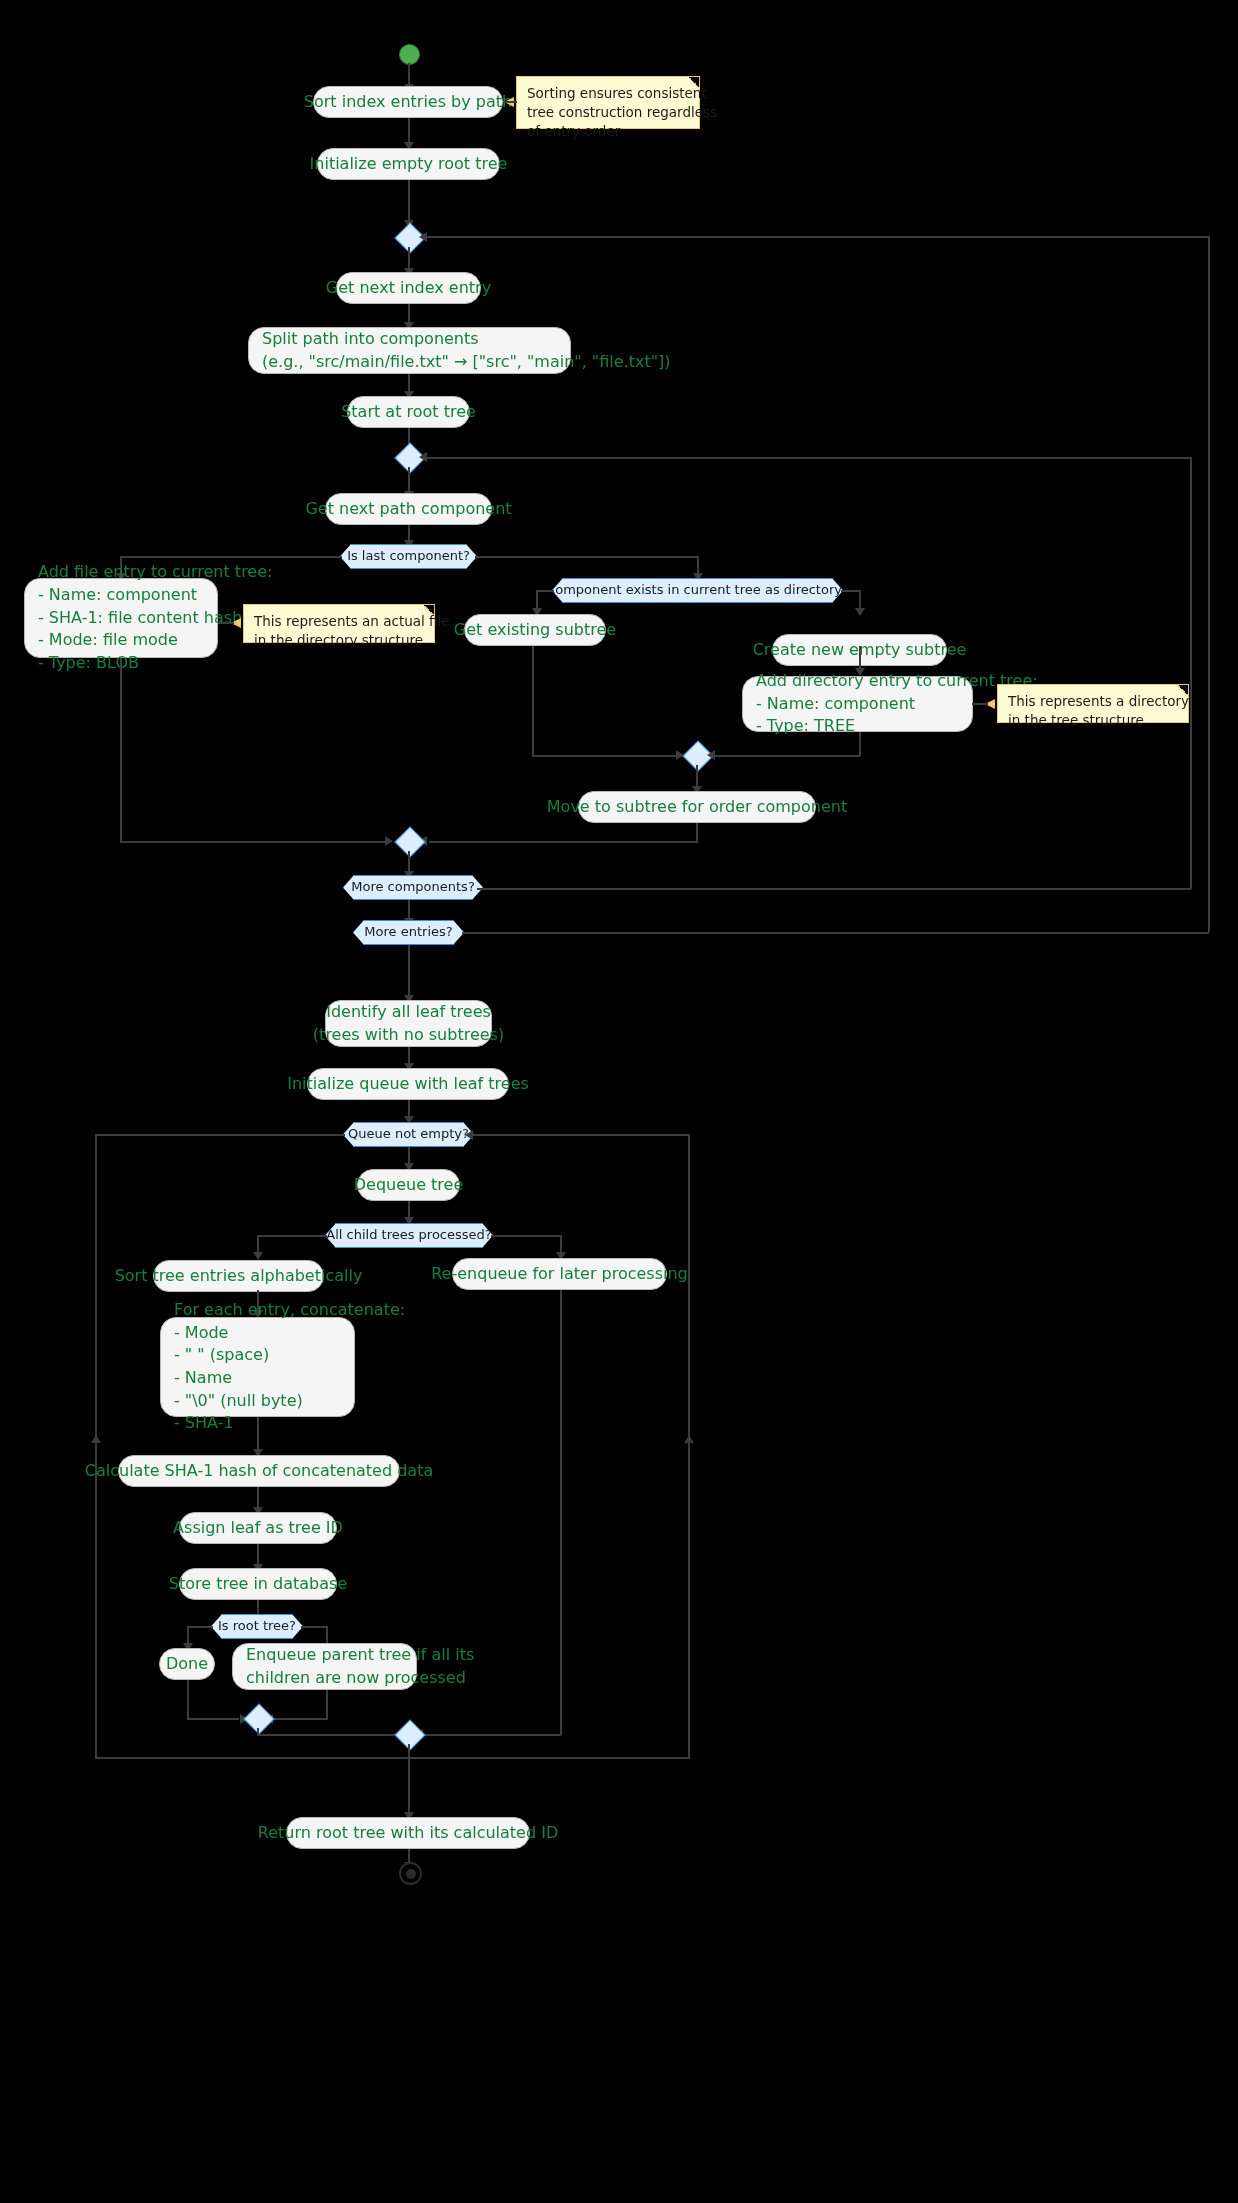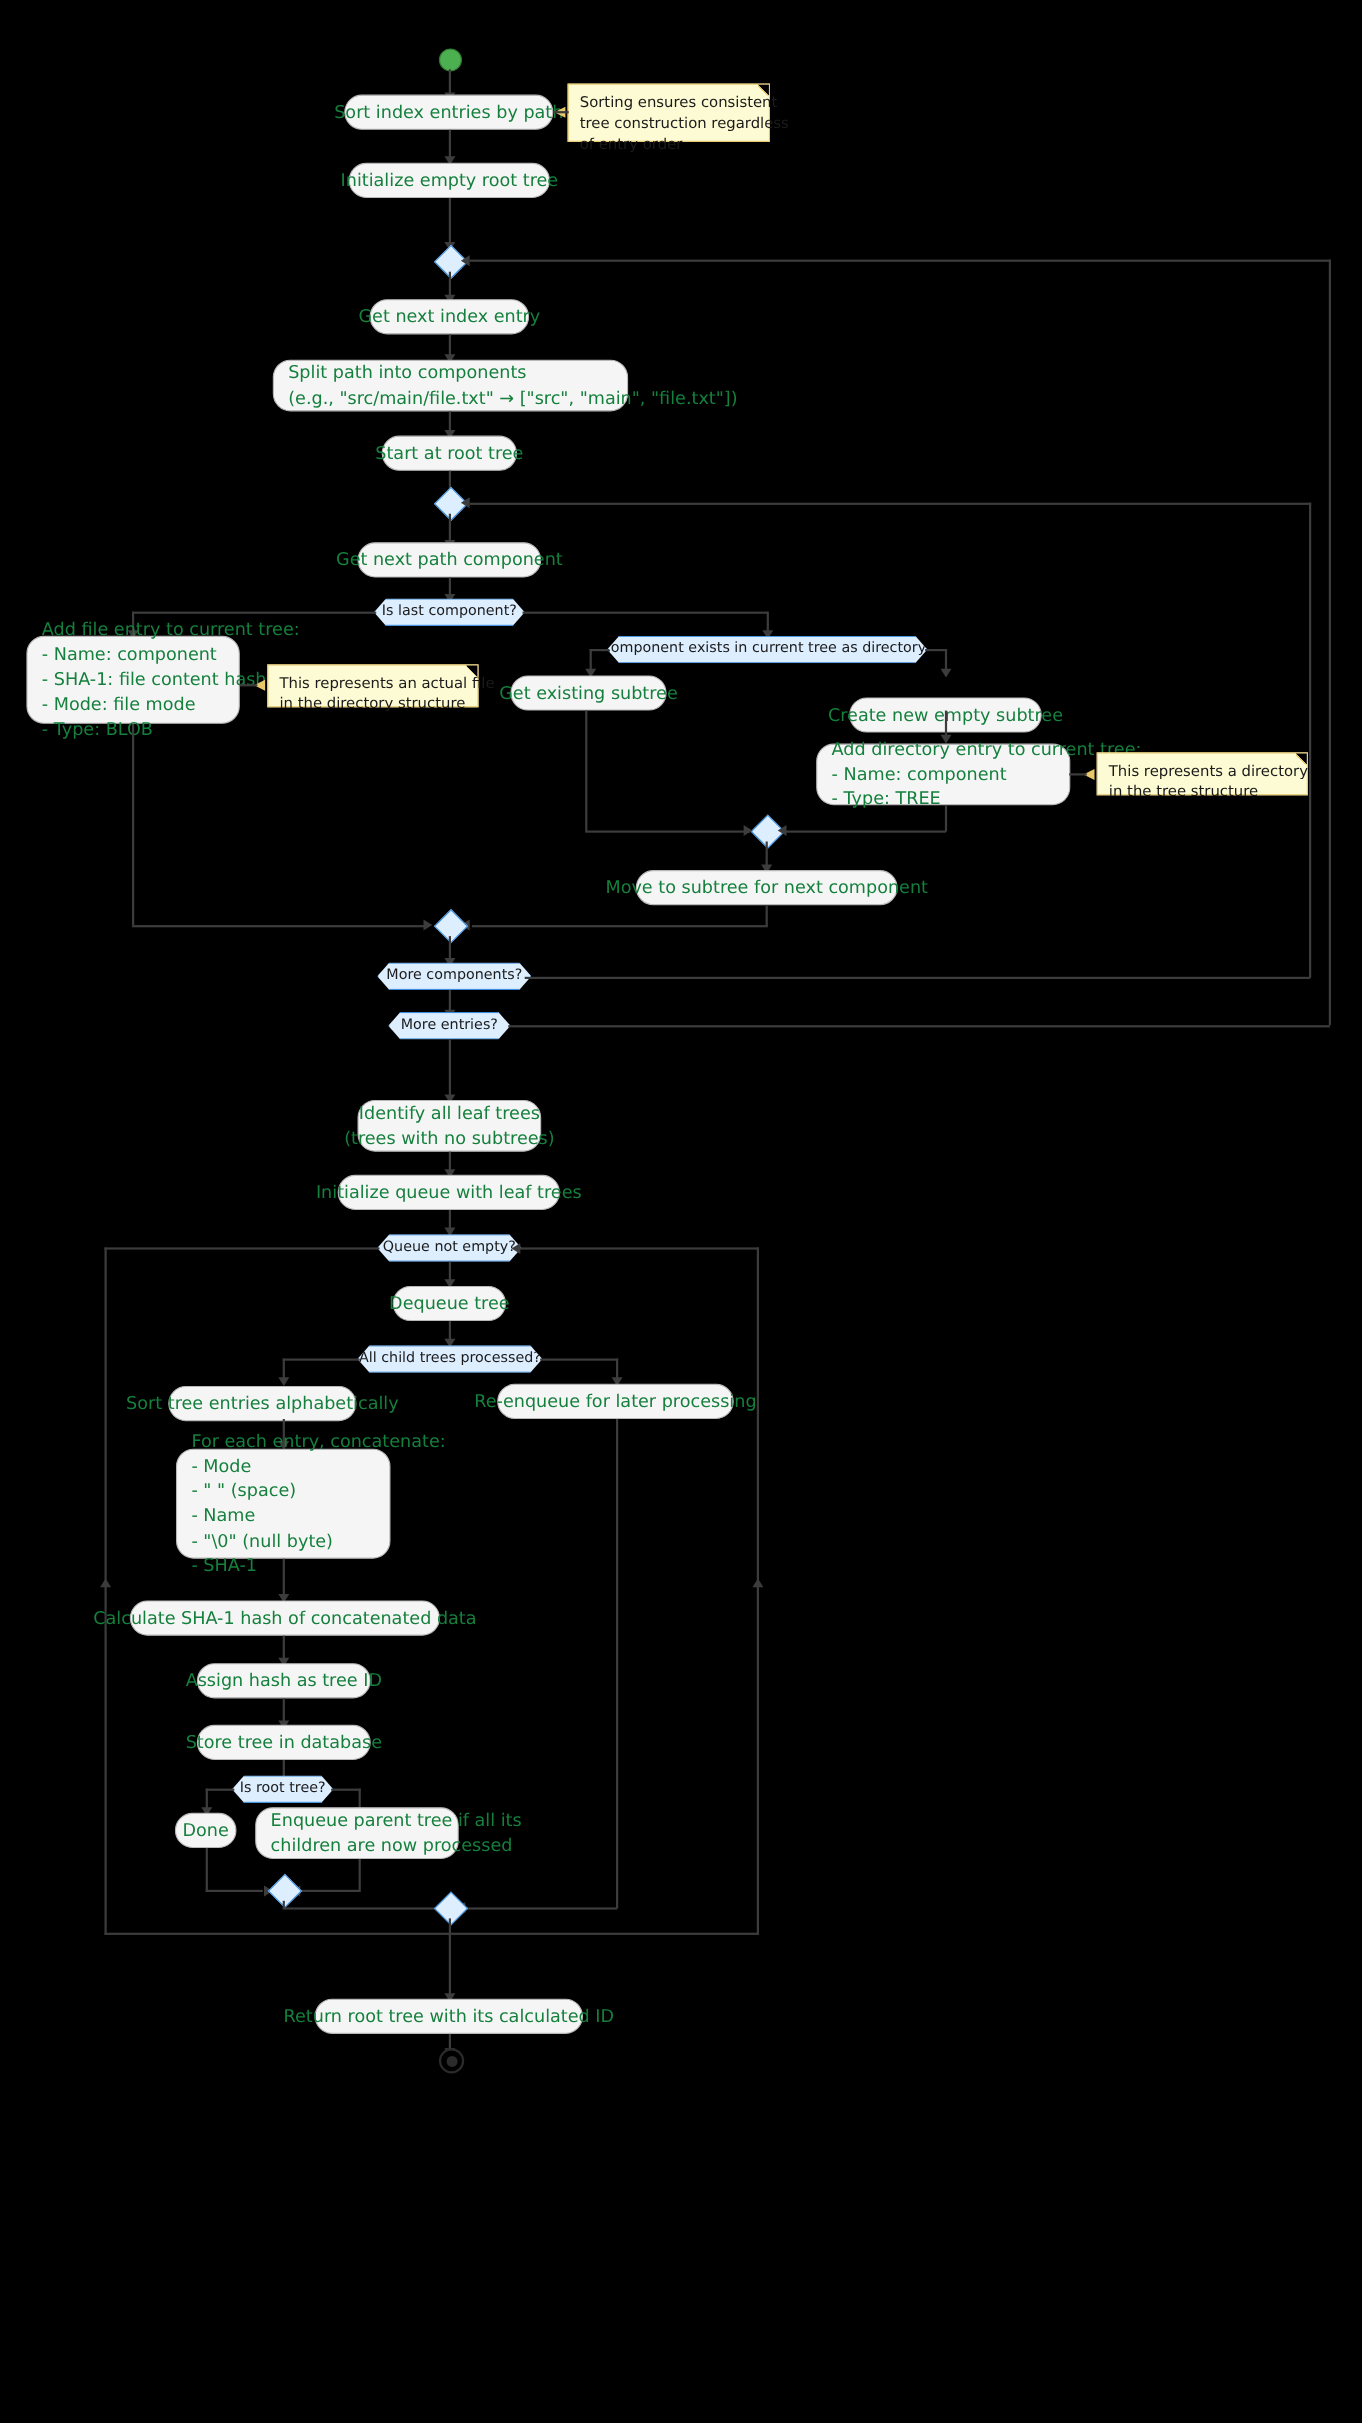--- a/index.html
+++ b/index.html
@@ -236,21 +236,21 @@
   <div class="ln lnh" style="left:532px;top:755px;width:150px;"></div>
   <div class="ln lnv" style="left:859px;top:732px;height:24px;"></div>
   <div class="ln lnh" style="left:710px;top:755px;width:150px;"></div>
   <div class="merge" style="left:687px;top:745px;"></div>
   <div class="arrow right" style="left:676px;top:750px;"></div>
   <div class="arrow left" style="left:707px;top:750px;"></div>
 
   <div class="ln lnv" style="left:696px;top:765px;height:25px;"></div>
   <div class="arrow down" style="left:692px;top:786px;"></div>
 
-  <div class="node" style="left:578px;top:791px;width:238px;height:32px;">Move to subtree for next component</div>
+  <div class="node" style="left:578px;top:791px;width:238px;height:32px;">Move to subtree for order component</div>
 
   <div class="ln lnv" style="left:696px;top:823px;height:19px;"></div>
   <div class="ln lnh" style="left:429px;top:841px;width:269px;"></div>
   <div class="arrow left" style="left:419px;top:836px;"></div>
 
   <div class="ln lnv" style="left:120px;top:658px;height:183px;"></div>
   <div class="ln lnh" style="left:120px;top:841px;width:268px;"></div>
   <div class="arrow right" style="left:385px;top:836px;"></div>
 
   <div class="merge" style="left:399px;top:831px;"></div>
@@ -328,21 +328,21 @@
 
   <div class="node" style="left:118px;top:1455px;width:282px;height:32px;">Calculate SHA-1 hash of concatenated data</div>
 
   <div class="ln lnv" style="left:95px;top:1443px;height:0px;"></div>
   <div class="arrow up" style="left:91px;top:1435px;"></div>
   <div class="arrow up" style="left:684px;top:1435px;"></div>
 
   <div class="ln lnv" style="left:257px;top:1487px;height:24px;"></div>
   <div class="arrow down" style="left:253px;top:1507px;"></div>
 
-  <div class="node" style="left:179px;top:1512px;width:158px;height:32px;">Assign hash as tree ID</div>
+  <div class="node" style="left:179px;top:1512px;width:158px;height:32px;">Assign leaf as tree ID</div>
 
   <div class="ln lnv" style="left:257px;top:1544px;height:24px;"></div>
   <div class="arrow down" style="left:253px;top:1564px;"></div>
 
   <div class="node" style="left:179px;top:1568px;width:158px;height:32px;">Store tree in database</div>
 
   <div class="ln lnv" style="left:257px;top:1600px;height:23px;"></div>
   <div class="arrow down" style="left:253px;top:1617px;"></div>
 
   <div class="decision" style="left:211px;top:1614px;width:92px;height:25px;">Is root tree?</div>

